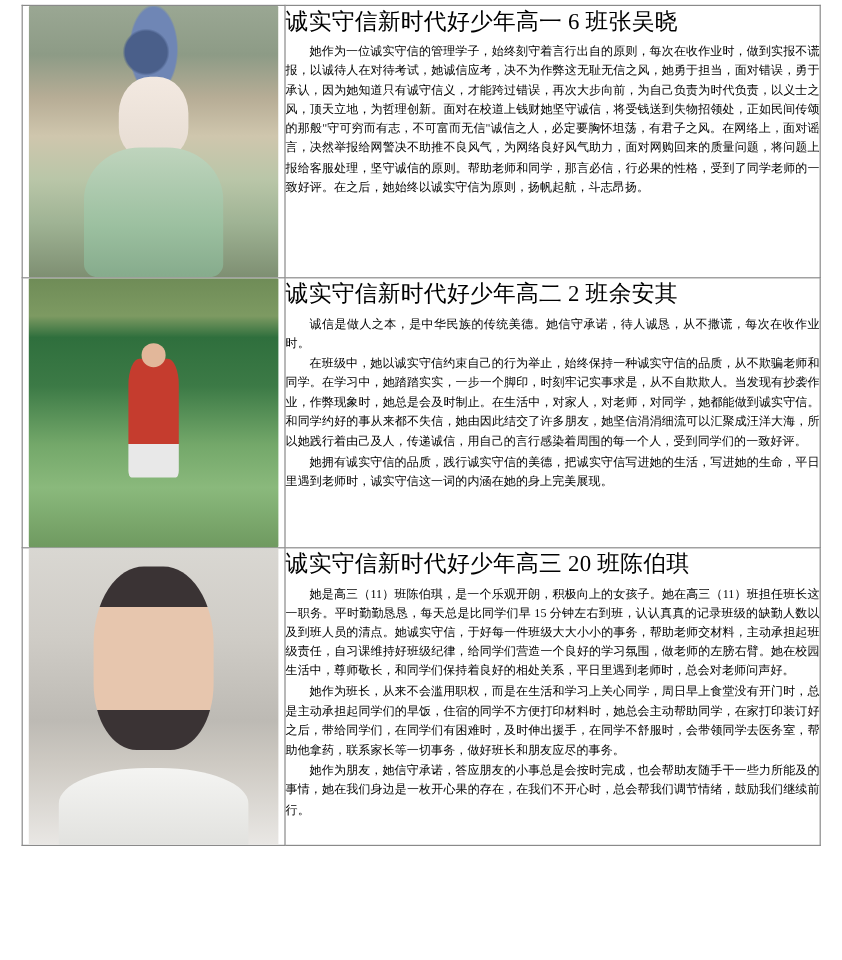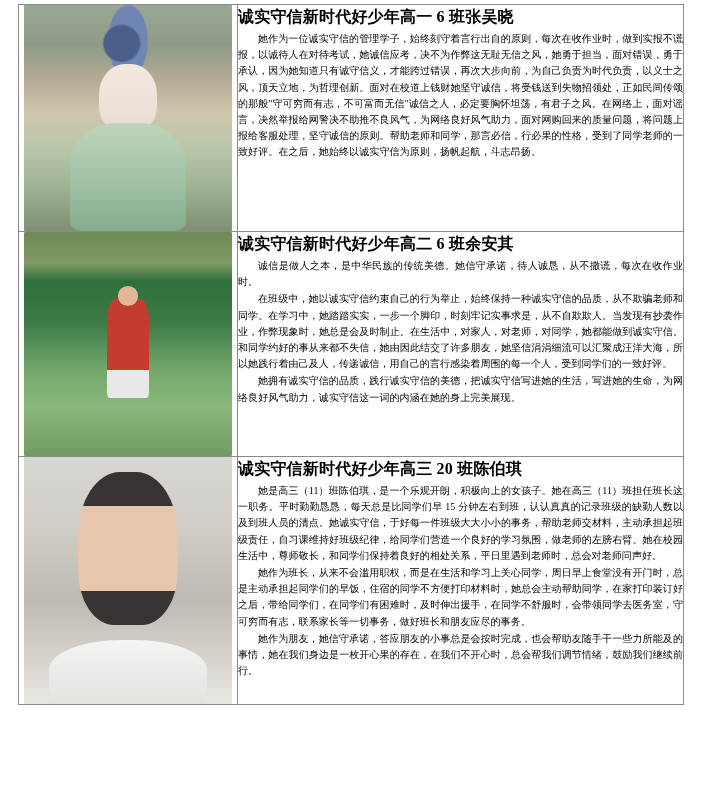--- a/index.html
+++ b/index.html
@@ -34,22 +34,22 @@
     width: 218px;
     padding: 4px;
     text-align: center;
     vertical-align: top;
     background: #fff;
   }
   td.text-cell {
     padding: 4px 7px 6px 7px;
   }
   .entry-title {
-    font-weight: bold;
-    font-size: 16px;
+    font-weight: normal;
+    font-size: 19px;
     line-height: 1.5;
     margin: 0 0 2px 0;
     letter-spacing: 0.2px;
   }
   .entry-body p {
     margin: 0 0 1px 0;
     font-size: 10px;
     line-height: 1.62;
     text-indent: 2em;
     text-align: justify;
@@ -160,36 +160,36 @@
           <div class="entry-body">
             <p>她作为一位诚实守信的管理学子，始终刻守着言行出自的原则，每次在收作业时，做到实报不谎报，以诚待人在对待考试，她诚信应考，决不为作弊这无耻无信之风，她勇于担当，面对错误，勇于承认，因为她知道只有诚守信义，才能跨过错误，再次大步向前，为自己负责为时代负责，以义士之风，顶天立地，为哲理创新。面对在校道上钱财她坚守诚信，将受钱送到失物招领处，正如民间传颂的那般"守可穷而有志，不可富而无信"诚信之人，必定要胸怀坦荡，有君子之风。在网络上，面对谣言，决然举报给网警决不助推不良风气，为网络良好风气助力，面对网购回来的质量问题，将问题上报给客服处理，坚守诚信的原则。帮助老师和同学，那言必信，行必果的性格，受到了同学老师的一致好评。在之后，她始终以诚实守信为原则，扬帆起航，斗志昂扬。</p>
           </div>
         </td>
       </tr>
       <tr>
         <td class="photo-cell">
           <div class="photo photo-2"></div>
         </td>
         <td class="text-cell">
-          <div class="entry-title">诚实守信新时代好少年高二 6 班余安其</div>
+          <div class="entry-title">诚实守信新时代好少年高二 2 班余安其</div>
           <div class="entry-body">
             <p>诚信是做人之本，是中华民族的传统美德。她信守承诺，待人诚恳，从不撒谎，每次在收作业时。</p>
             <p>在班级中，她以诚实守信约束自己的行为举止，始终保持一种诚实守信的品质，从不欺骗老师和同学。在学习中，她踏踏实实，一步一个脚印，时刻牢记实事求是，从不自欺欺人。当发现有抄袭作业，作弊现象时，她总是会及时制止。在生活中，对家人，对老师，对同学，她都能做到诚实守信。和同学约好的事从来都不失信，她由因此结交了许多朋友，她坚信涓涓细流可以汇聚成汪洋大海，所以她践行着由己及人，传递诚信，用自己的言行感染着周围的每一个人，受到同学们的一致好评。</p>
-            <p>她拥有诚实守信的品质，践行诚实守信的美德，把诚实守信写进她的生活，写进她的生命，为网络良好风气助力，诚实守信这一词的内涵在她的身上完美展现。</p>
+            <p>她拥有诚实守信的品质，践行诚实守信的美德，把诚实守信写进她的生活，写进她的生命，平日里遇到老师时，诚实守信这一词的内涵在她的身上完美展现。</p>
           </div>
         </td>
       </tr>
       <tr>
         <td class="photo-cell">
           <div class="photo photo-3"></div>
         </td>
         <td class="text-cell">
           <div class="entry-title">诚实守信新时代好少年高三 20 班陈伯琪</div>
           <div class="entry-body">
             <p>她是高三（11）班陈伯琪，是一个乐观开朗，积极向上的女孩子。她在高三（11）班担任班长这一职务。平时勤勤恳恳，每天总是比同学们早 15 分钟左右到班，认认真真的记录班级的缺勤人数以及到班人员的清点。她诚实守信，于好每一件班级大大小小的事务，帮助老师交材料，主动承担起班级责任，自习课维持好班级纪律，给同学们营造一个良好的学习氛围，做老师的左膀右臂。她在校园生活中，尊师敬长，和同学们保持着良好的相处关系，平日里遇到老师时，总会对老师问声好。</p>
-            <p>她作为班长，从来不会滥用职权，而是在生活和学习上关心同学，周日早上食堂没有开门时，总是主动承担起同学们的早饭，住宿的同学不方便打印材料时，她总会主动帮助同学，在家打印装订好之后，带给同学们，在同学们有困难时，及时伸出援手，在同学不舒服时，会带领同学去医务室，守可穷而有志，联系家长等一切事务，做好班长和朋友应尽的事务。</p>
+            <p>她作为班长，从来不会滥用职权，而是在生活和学习上关心同学，周日早上食堂没有开门时，总是主动承担起同学们的早饭，住宿的同学不方便打印材料时，她总会主动帮助同学，在家打印装订好之后，带给同学们，在同学们有困难时，及时伸出援手，在同学不舒服时，会带领同学去医务室，帮助他拿药，联系家长等一切事务，做好班长和朋友应尽的事务。</p>
             <p>她作为朋友，她信守承诺，答应朋友的小事总是会按时完成，也会帮助友随手干一些力所能及的事情，她在我们身边是一枚开心果的存在，在我们不开心时，总会帮我们调节情绪，鼓励我们继续前行。</p>
           </div>
         </td>
       </tr>
     </tbody>
   </table>
 </div>
 
 </body></html>

